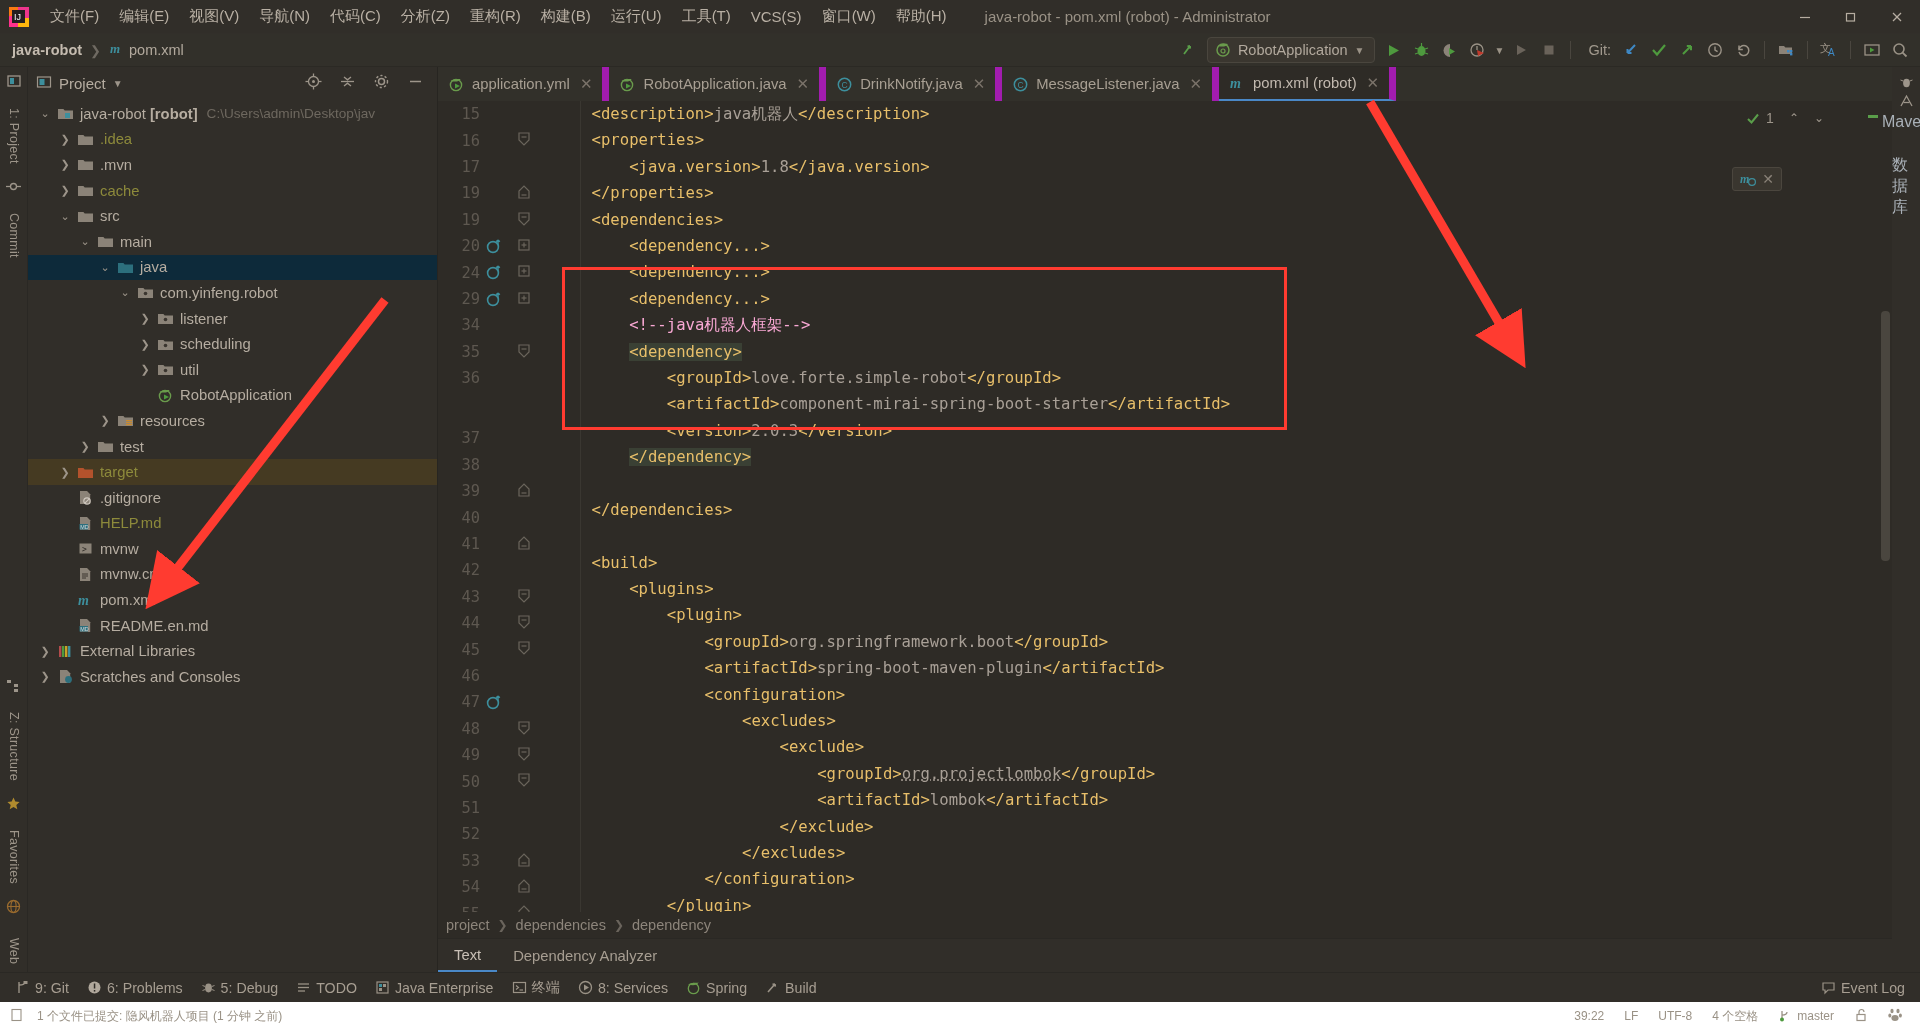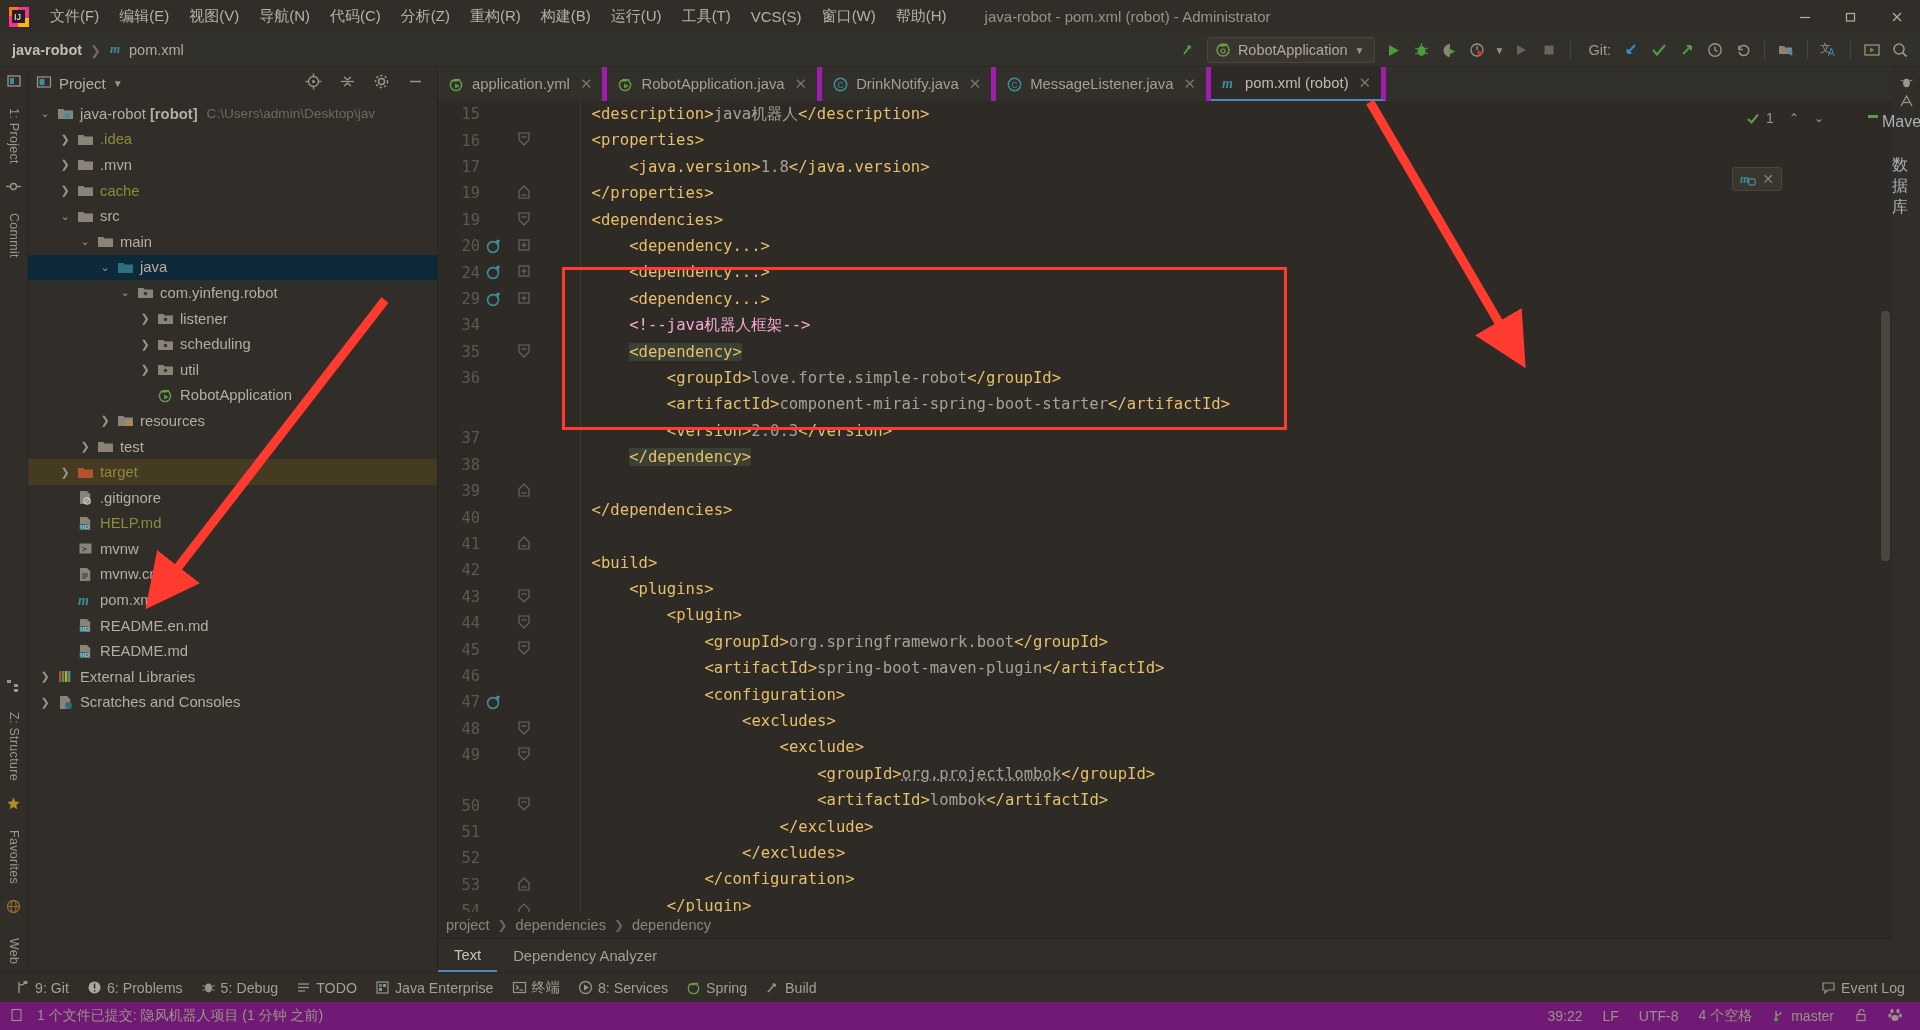--- a/index.html
+++ b/index.html
@@ -68,21 +68,21 @@
            color:#9d958a; font-size:11px; }
   .row .lbl { margin-left:6px; color:#b6ada1; }
   .row .lbl .bold { font-weight:bold; }
   .row .path { color:#6e685f; margin-left:9px; font-size:13.6px; }
   .ico { width:17px; height:17px; flex:none; position:relative; }
 
   
   .editor { flex:1; display:flex; flex-direction:column; min-width:0; background:#2e2b26; }
   .tabs { height:34px; background:#32302a; display:flex; align-items:stretch; flex:none; }
   .tab { display:flex; align-items:center; gap:7px; padding:0 10px; font-size:14.8px;
-         color:#a89f93; border-right:5px solid #a21caf; white-space:nowrap; }
+         color:#a89f93; border-right:7px solid #a21caf; white-space:nowrap; }
   .tab.active { background:#2e2b26; border-bottom:2px solid #4a88c7; color:#c3bab0; }
   .tab .x { color:#7b736a; font-size:15px; margin-left:3px; }
 
   .codewrap { flex:1; display:flex; min-height:0; position:relative; overflow:hidden; }
   .gutter { width:110px; flex:none; background:#2e2b26; position:relative;
             font-family:"DejaVu Sans Mono", monospace; font-size:15.4px; color:#5e5850; }
   .gutter .gl { height:26.4px; display:flex; align-items:center; justify-content:flex-end;
                 padding-right:8px; }
   .code { flex:1; position:relative; overflow:hidden;
           font-family:"DejaVu Sans Mono", monospace; font-size:15.6px; line-height:26.4px;
@@ -104,22 +104,22 @@
   .edtab { padding:0 16px; display:flex; align-items:center; font-size:14.8px; color:#a79e92; }
   .edtab.active { color:#c9c0b6; border-bottom:2px solid #4a88c7; }
 
   
   .toolbar-bottom { height:30px; background:#312e29; display:flex; align-items:center;
                     gap:4px; padding:0 8px; font-size:14.2px; color:#a79e92; flex:none;
                     border-top:1px solid #2a2824; }
   .tb-item { display:flex; align-items:center; gap:5px; padding:3px 7px; border-radius:3px; }
   .tb-spacer { flex:1; }
 
-  .statusbar { height:28px; background:#701a75; display:flex; align-items:center;
-               gap:6px; padding:0 10px; font-size:14px; color:#9a9286; flex:none; }
+  .statusbar { height:28px; background:#ffffff; display:flex; align-items:center;
+               gap:6px; padding:0 10px; font-size:12px; color:#9a9286; flex:none; }
   .st-item { padding:2px 7px; border-radius:3px; }
   .st-spacer { flex:1; }
 
   
   .anno { position:absolute; left:0; top:0; width:1920px; height:1030px; pointer-events:none; }
 
   
   .rrail { width:28px; background:#312e29; display:flex; flex-direction:column;
            align-items:center; flex:none; }
 
@@ -559,29 +559,20 @@
           </div>
           <div class="row" style="padding-left: 30px;">
             <span class="arrow"></span>
             <span class="ico" style="margin-left: 5px;"><svg width="17" height="17" viewBox="0 0 17 17">
                 <path d="M3 2 h7 l3.2 3.2 V15 H3 Z" fill="#8b8378"></path>
                 <rect x="2.5" y="9" width="8.5" height="5.5" fill="#2c6f7d"></rect>
                 <text x="3.2" y="13.6" font-size="5.4" fill="#ddd" font-family="'Liberation Sans',sans-serif">MD</text>
               </svg></span>
             <span class="lbl">README.en.md</span>
           </div>
-          <div class="row" style="padding-left: 30px;">
-            <span class="arrow"></span>
-            <span class="ico" style="margin-left: 5px;"><svg width="17" height="17" viewBox="0 0 17 17">
-                <path d="M3 2 h7 l3.2 3.2 V15 H3 Z" fill="#8b8378"></path>
-                <rect x="2.5" y="9" width="8.5" height="5.5" fill="#2c6f7d"></rect>
-                <text x="3.2" y="13.6" font-size="5.4" fill="#ddd" font-family="'Liberation Sans',sans-serif">MD</text>
-              </svg></span>
-            <span class="lbl">README.md</span>
-          </div>
           <div class="row" style="padding-left: 10px;">
             <span class="arrow">❯</span>
             <span class="ico" style="margin-left: 5px;"><svg width="17" height="17" viewBox="0 0 17 17">
                 <rect x="2" y="3" width="2.4" height="11" fill="#b34b4b"></rect>
                 <rect x="5" y="3" width="2.4" height="11" fill="#4e9a3e"></rect>
                 <rect x="8" y="3" width="2.4" height="11" fill="#c9a227"></rect>
                 <rect x="11" y="3" width="2.4" height="11" fill="#3d8f9d"></rect>
               </svg></span>
             <span class="lbl">External Libraries</span>
           </div>
@@ -793,21 +784,21 @@
                   <line x1="5.5" y1="6" x2="10.5" y2="6" stroke="#6b655c" stroke-width="1.2"></line>
                 </svg></span>
             </div>
             <div class="gl" style="position: relative;">
               <span style="position: absolute; left: 8px; width: 34px; text-align: right;">49</span>
               <span style="position: absolute; left: 78px; top: 4px;"><svg width="16" height="16" viewBox="0 0 16 16">
                   <path d="M3 2 L13 2 L13 9 L8 14 L3 9 Z" fill="none" stroke="#6b655c" stroke-width="1.2"></path>
                   <line x1="5.5" y1="6" x2="10.5" y2="6" stroke="#6b655c" stroke-width="1.2"></line>
                 </svg></span>
             </div>
-            <div class="gl" style="position: relative; margin-top: 24px;">
+            <div class="gl" style="position: relative;">
               <span style="position: absolute; left: 8px; width: 34px; text-align: right;">50</span>
               <span style="position: absolute; left: 78px; top: 4px;"><svg width="16" height="16" viewBox="0 0 16 16">
                   <path d="M3 2 L13 2 L13 9 L8 14 L3 9 Z" fill="none" stroke="#6b655c" stroke-width="1.2"></path>
                   <line x1="5.5" y1="6" x2="10.5" y2="6" stroke="#6b655c" stroke-width="1.2"></line>
                 </svg></span>
             </div>
             <div class="gl" style="position: relative;">
               <span style="position: absolute; left: 8px; width: 34px; text-align: right;">51</span>
             </div>
             <div class="gl" style="position: relative;">

